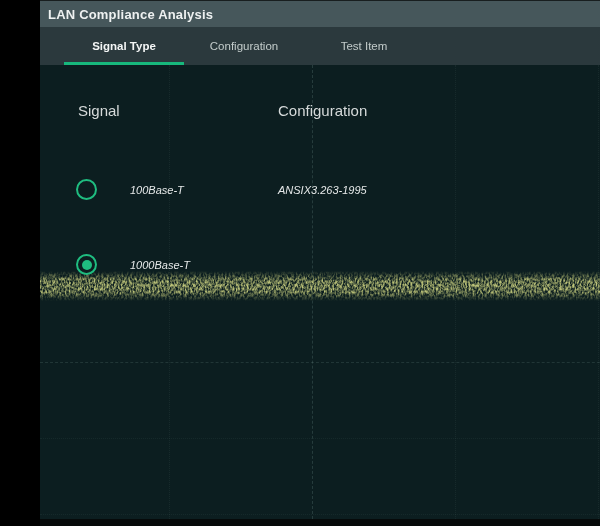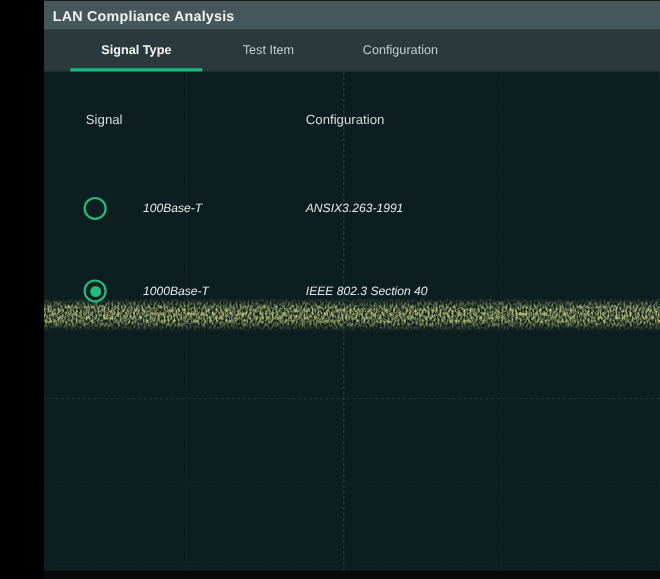--- a/index.html
+++ b/index.html
@@ -37,21 +37,21 @@
   .tab.active{color:#f4f6f6;font-weight:bold;}
   .tab.active::after{
     content:"";position:absolute;left:0;right:0;bottom:0;height:3px;background:#17b87c;
   }
   
   .vline{position:absolute;top:65px;height:454px;width:0;border-left:1px dotted rgba(170,215,205,.07);}
   .vline.center{border-left:1px dashed rgba(175,220,210,.16);}
   .hline{position:absolute;left:0;width:600px;height:0;border-top:1px dotted rgba(170,215,205,.06);}
   .hline.center{border-top:1px dashed rgba(175,220,210,.13);}
   
-  .col-header{position:absolute;font-size:12px;color:#d6dada;}
+  .col-header{position:absolute;font-size:15px;color:#d6dada;}
   .row-label{position:absolute;font-size:11px;color:#e6e9e9;font-style:italic;}
   .radio{
     position:absolute;width:17px;height:17px;border-radius:50%;
     border:2.5px solid #1fbd80;background:transparent;cursor:pointer;
     display:flex;align-items:center;justify-content:center;
   }
   .radio .dot{width:10px;height:10px;border-radius:50%;background:#1fbd80;display:none;}
   .radio.selected .dot{display:block;}
   .signal-row{position:absolute;left:0;width:600px;height:44px;}
   
@@ -107,40 +107,39 @@
   <div class="titlebar">
     <span class="title">LAN Compliance Analysis</span>
   </div>
   <div class="close-btn">✕</div>
 
   <div class="tabbar">
     <div class="tab active">
       <span>Signal Type</span>
     </div>
     <div class="tab">
-      <span>Test Item</span>
+      <span>Configuration</span>
     </div>
     <div class="tab">
-      <span>Configuration</span>
+      <span>Test Item</span>
     </div>
   </div>
 
   <div class="col-header" style="left:38px;top:102px">Signal</div>
   <div class="col-header" style="left:238px;top:102px">Configuration</div>
 
   <div class="signal-row" style="top:168px">
     <div class="radio" style="left:36px;top:11px">
       
     </div>
     <div class="row-label" style="left:90px;top:16px">100Base-T</div>
-    <div class="row-label" style="left:238px;top:16px">ANSIX3.263-1991</div>
+    <div class="row-label" style="left:238px;top:16px">ANSIX3.263-1995</div>
   </div>
 
   <div class="signal-row" style="top:243px">
     <div class="radio selected" style="left:36px;top:11px">
       <span class="dot"></span>
     </div>
     <div class="row-label" style="left:90px;top:16px">1000Base-T</div>
-    <div class="row-label" style="left:238px;top:16px">IEEE 802.3 Section 40</div>
   </div>
 
   <div class="bottom-bar"></div>
 </div>
 
 </body></html>

